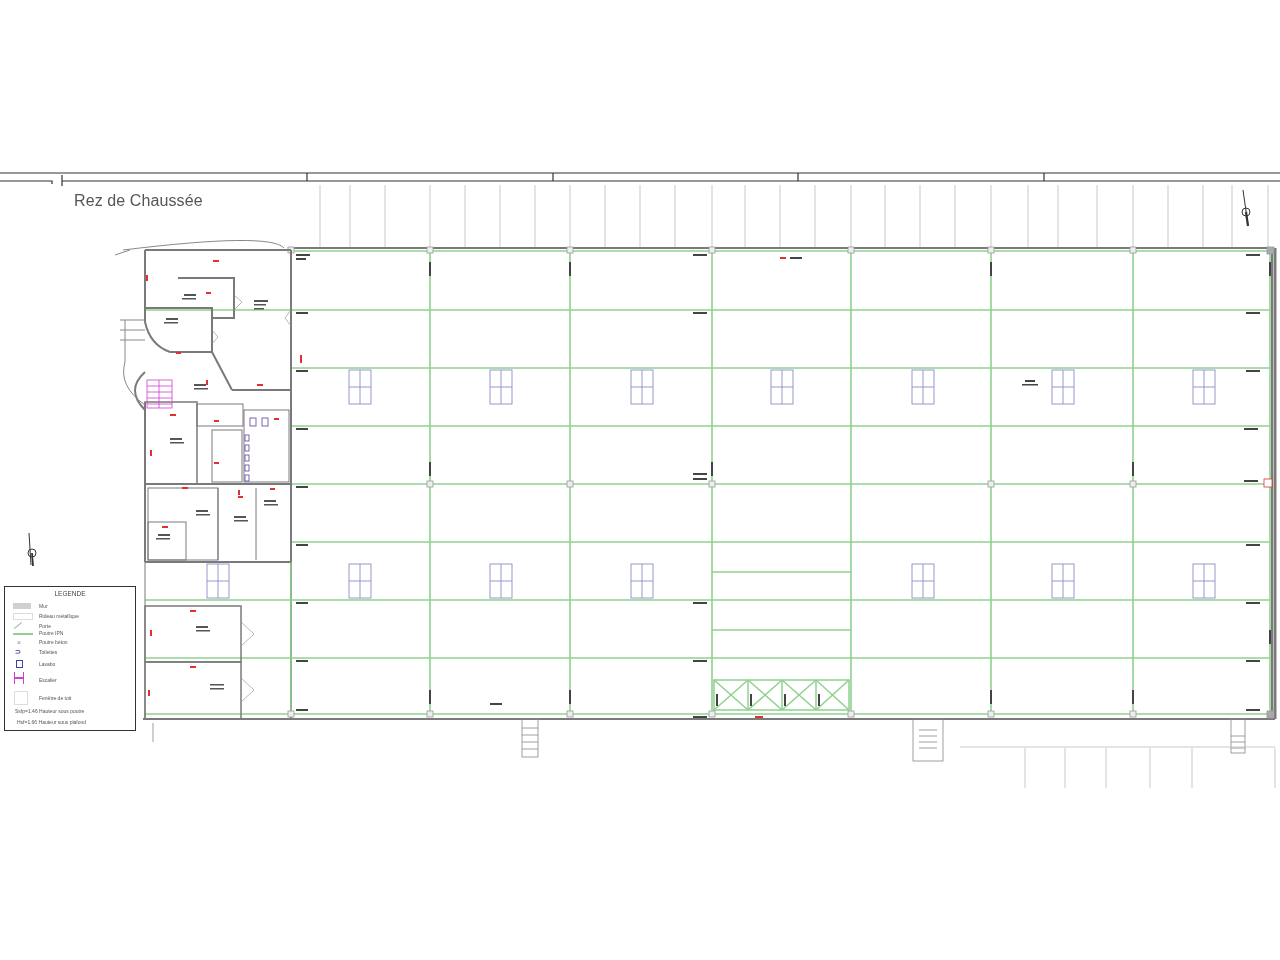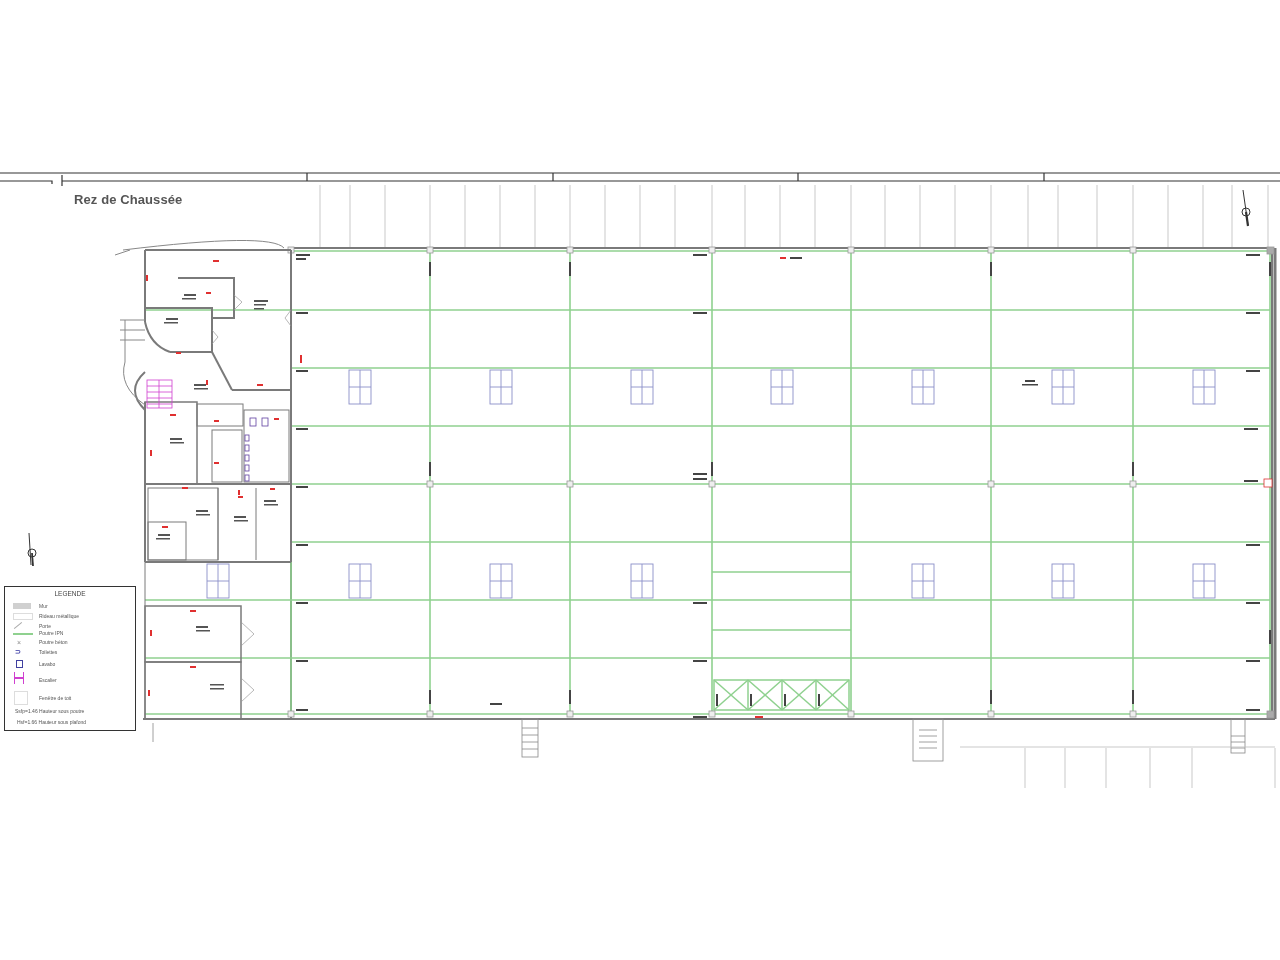--- a/index.html
+++ b/index.html
@@ -1,18 +1,18 @@
 <!DOCTYPE html>
 <html><head>
 <meta charset="utf-8">
 <style>
   html, body { margin:0; padding:0; background:#ffffff; }
   body { width:1280px; height:960px; position:relative; overflow:hidden; font-family:"Liberation Sans", sans-serif; }
   #plan { position:absolute; left:0; top:0; width:1280px; height:960px; }
-  .title { position:absolute; left:74px; top:192px; font-size:13px; font-weight:bold; color:#555; letter-spacing:0.1px; }
+  .title { position:absolute; left:74px; top:192px; font-size:16px; font-weight:normal; color:#555; letter-spacing:0.1px; }
   .legend { position:absolute; left:4px; top:586px; width:130px; height:143px; border:1px solid #333; background:#fff; font-size:5px; color:#555; }
   .legend .lg-title { text-align:center; font-size:6.5px; margin-top:3px; color:#444; }
   .legend .row { position:absolute; left:34px; }
   .legend .sym { position:absolute; left:8px; }
 </style>
 </head>
 <body>
 
 <svg id="plan" viewBox="0 0 1280 960" xmlns="http://www.w3.org/2000/svg">
 

